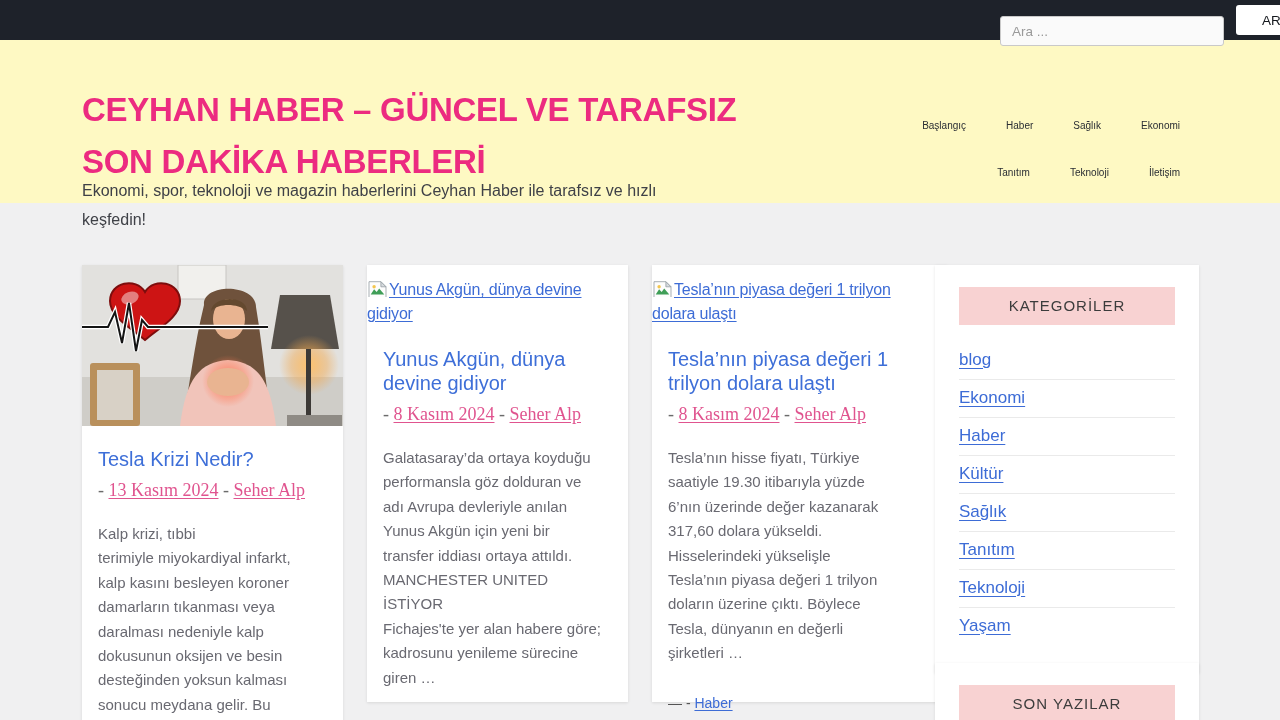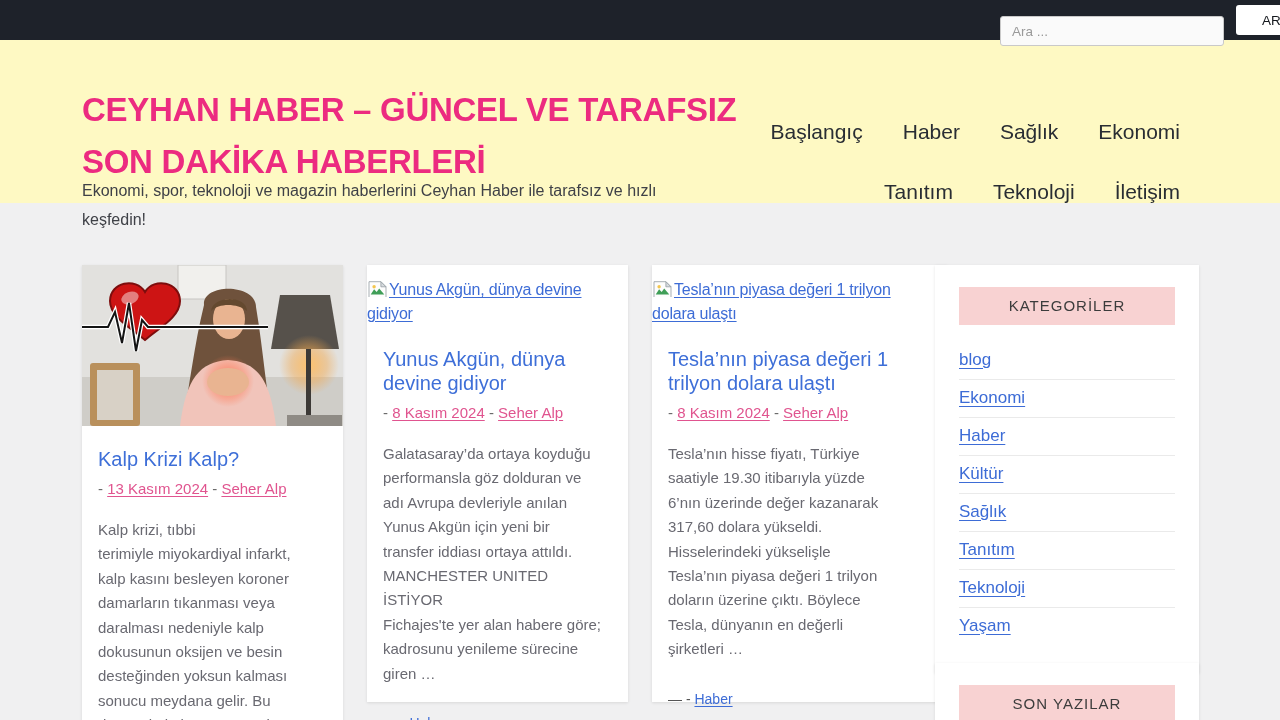--- a/index.html
+++ b/index.html
@@ -43,21 +43,21 @@
   }
   .site-tagline {
     position:absolute; left:82px; top:136px; width:660px;
     font-size:16px; line-height:29px; color:#3f4147; white-space:pre-line;
   }
   .mainnav {
     position:absolute; right:100px; top:80px; width:420px;
     display:flex; flex-direction:column; align-items:flex-end; gap:36px;
   }
   .nav-row { display:flex; gap:40px; }
-  .nav-item { font-size:21px; color:#292d33; cursor:pointer; white-space:nowrap; }
+  .nav-item { font-size:10px; color:#292d33; cursor:pointer; white-space:nowrap; }
   
   .main {
     position:absolute; top:203px; left:0; width:1280px; height:517px;
     background:#f0f0f1;
   }
   .card {
     position:absolute; top:62px; background:#ffffff;
     box-shadow:0 1px 3px rgba(0,0,0,.10);
   }
   .card-1 { left:82px;  width:261px; height:620px; }
@@ -68,21 +68,21 @@
     padding:13px 0 0 0; font-size:16px; line-height:24px;
     color:#3d6cd6; text-decoration:underline; text-underline-offset:2px;
     white-space:pre-line; letter-spacing:-0.2px; cursor:pointer;
   }
   .alt-link-block .bimg { margin-right:1px; vertical-align:-2px; }
   .post-title {
     margin:21px 16px 0 16px; font-size:20px; line-height:24px;
     font-weight:500; color:#3e6fd8; white-space:pre-line; cursor:pointer;
   }
   .post-meta {
-    margin:9px 16px 0 16px; font-size:15px; color:#6b6b6b;
+    margin:9px 16px 0 16px; font-size:18px; color:#6b6b6b;font-family:Liberation Serif, serif;
   }
   .post-meta a {
     color:#e0548f; text-decoration:underline; text-underline-offset:2px; cursor:pointer;
   }
   .post-excerpt {
     margin:21px 16px 0 16px; font-size:15px; line-height:24.4px;
     color:#696971; white-space:pre-line;
   }
   .post-footer {
     margin:29px 16px 0 16px; font-size:14px; color:#555;
@@ -167,21 +167,21 @@
       <ellipse cx="147" cy="54" rx="16" ry="20" fill="#e9b491"></ellipse>
       <path d="M129 46 c2,-16 36,-16 36,0 c-10,-8 -28,-8 -36,0 z" fill="#64492f"></path>
       <path d="M98 161 c6,-48 20,-64 48,-66 c30,2 42,20 48,66 z" fill="#f1c4ba"></path>
       <circle cx="146" cy="116" r="26" fill="url(#glowRed)"></circle>
       <ellipse cx="146" cy="117" rx="21" ry="14" fill="#e9b491"></ellipse>
       <path d="M63 27 c-9,-15 -35,-10 -35,9 c0,16 21,27 35,39 c14,-12 35,-23 35,-39 c0,-19 -26,-24 -35,-9 z" fill="#cd1414" stroke="#7d0d0d" stroke-width="2"></path>
       <ellipse cx="48" cy="33" rx="9" ry="6" fill="#ffffff" opacity="0.45" transform="rotate(-20 48 33)"></ellipse>
       <polyline points="0,62 26,62 33,47 40,78 47,38 54,86 60,55 66,62 186,62" fill="none" stroke="#ffffff" stroke-width="4.5"></polyline>
       <polyline points="0,62 26,62 33,47 40,78 47,38 54,86 60,55 66,62 186,62" fill="none" stroke="#141414" stroke-width="2"></polyline>
     </svg>
-    <h2 class="post-title">Kalp Krizi Kalp?</h2>
+    <h2 class="post-title">Tesla Krizi Nedir?</h2>
     <div class="post-meta"><span>- </span><a>13 Kasım 2024</a><span> - </span><a>Seher Alp</a></div>
     <p class="post-excerpt">Kalp krizi, tıbbi
 terimiyle miyokardiyal infarkt,
 kalp kasını besleyen koroner
 damarların tıkanması veya
 daralması nedeniyle kalp
 dokusunun oksijen ve besin
 desteğinden yoksun kalması
 sonucu meydana gelir. Bu
 durum, kalp kasının yeterince</p>

